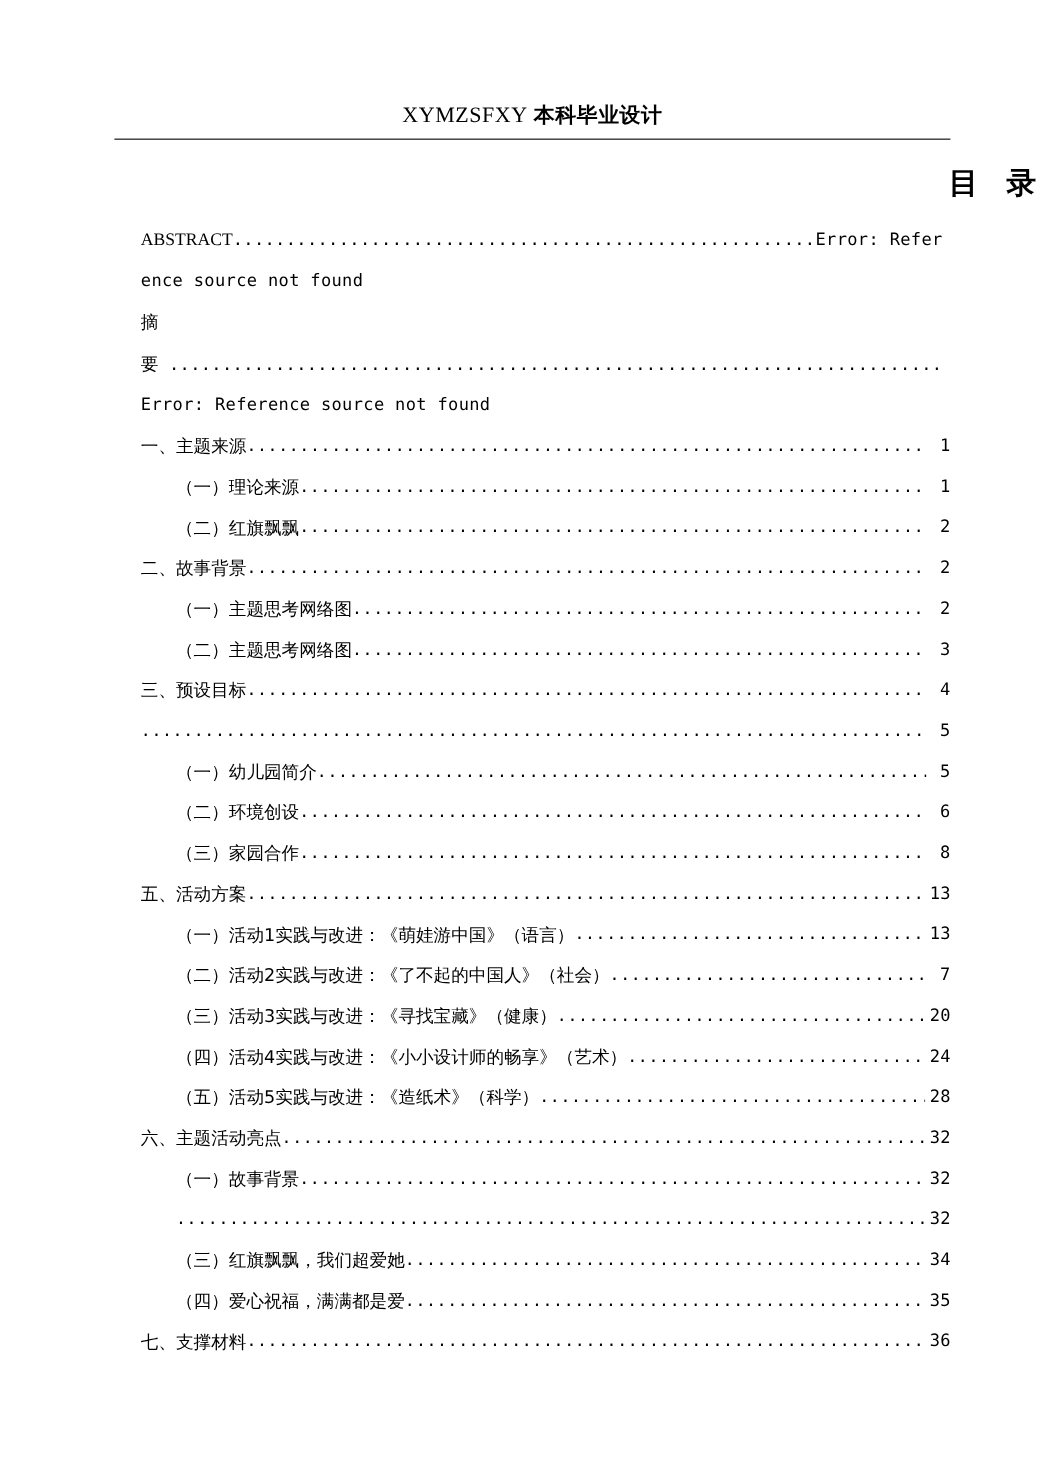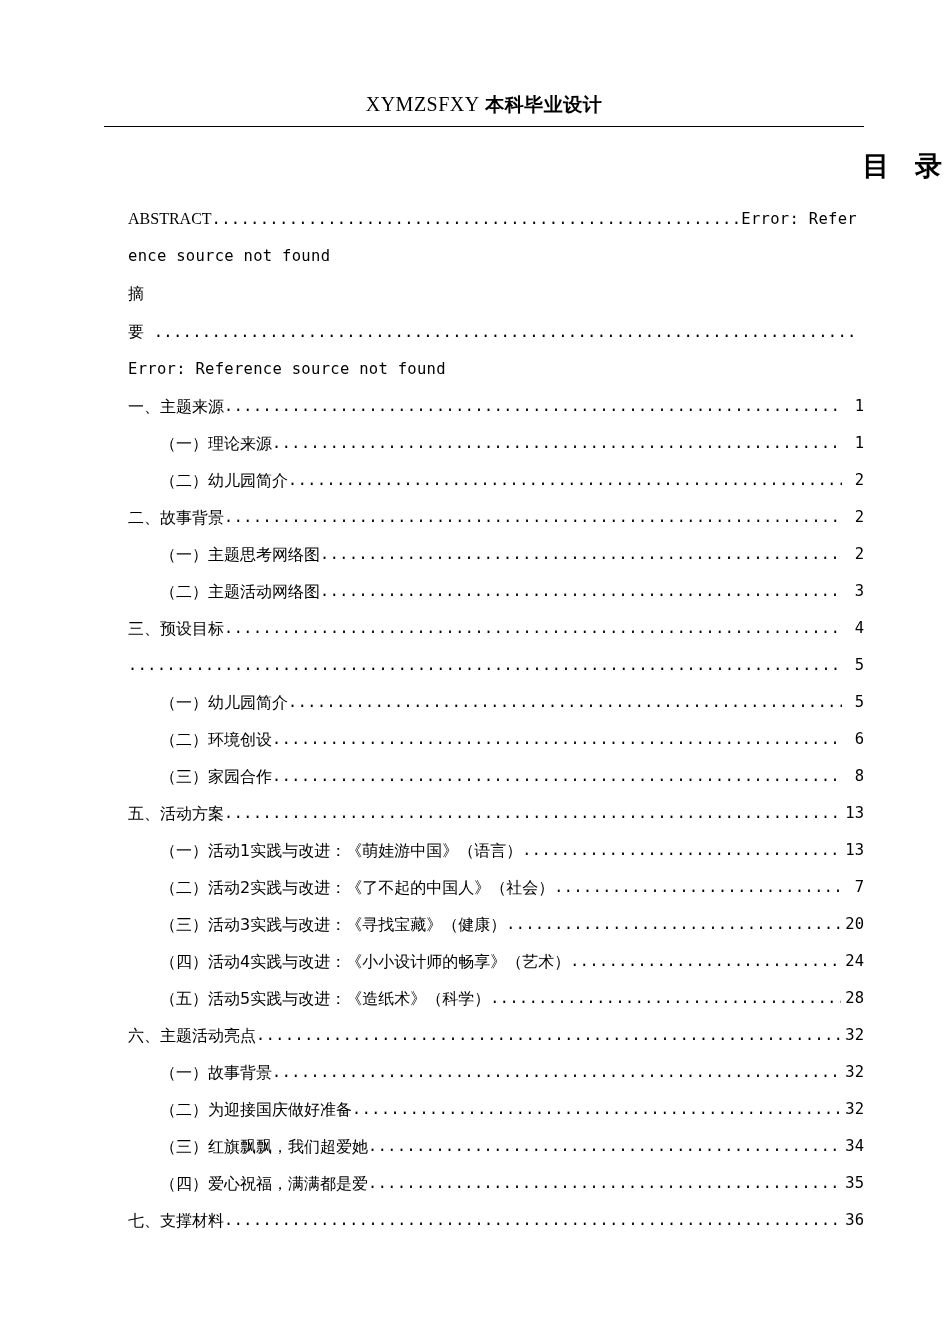--- a/index.html
+++ b/index.html
@@ -140,36 +140,36 @@
           <span class="label">一、主题来源</span>
           <span class="leader">.........................................................................................</span>
           <span class="page-num">1</span>
         </div>
         <div class="row ind1">
           <span class="label">（一）理论来源</span>
           <span class="leader">.........................................................................................</span>
           <span class="page-num">1</span>
         </div>
         <div class="row ind1">
-          <span class="label">（二）幼儿园简介</span>
+          <span class="label">（二）红旗飘飘</span>
           <span class="leader">.........................................................................................</span>
           <span class="page-num">2</span>
         </div>
         <div class="row ind0">
           <span class="label">二、故事背景</span>
           <span class="leader">.........................................................................................</span>
           <span class="page-num">2</span>
         </div>
         <div class="row ind1">
           <span class="label">（一）主题思考网络图</span>
           <span class="leader">.........................................................................................</span>
           <span class="page-num">2</span>
         </div>
         <div class="row ind1">
-          <span class="label">（二）主题活动网络图</span>
+          <span class="label">（二）主题思考网络图</span>
           <span class="leader">.........................................................................................</span>
           <span class="page-num">3</span>
         </div>
         <div class="row ind0">
           <span class="label">三、预设目标</span>
           <span class="leader">.........................................................................................</span>
           <span class="page-num">4</span>
         </div>
         <div class="row ind0">
           <span class="leader">.........................................................................................</span>
@@ -224,21 +224,20 @@
           <span class="label">六、主题活动亮点</span>
           <span class="leader">.........................................................................................</span>
           <span class="page-num">32</span>
         </div>
         <div class="row ind1">
           <span class="label">（一）故事背景</span>
           <span class="leader">.........................................................................................</span>
           <span class="page-num">32</span>
         </div>
         <div class="row ind1">
-          <span class="label">（二）为迎接国庆做好准备</span>
           <span class="leader">.........................................................................................</span>
           <span class="page-num">32</span>
         </div>
         <div class="row ind1">
           <span class="label">（三）红旗飘飘，我们超爱她</span>
           <span class="leader">.........................................................................................</span>
           <span class="page-num">34</span>
         </div>
         <div class="row ind1">
           <span class="label">（四）爱心祝福，满满都是爱</span>

